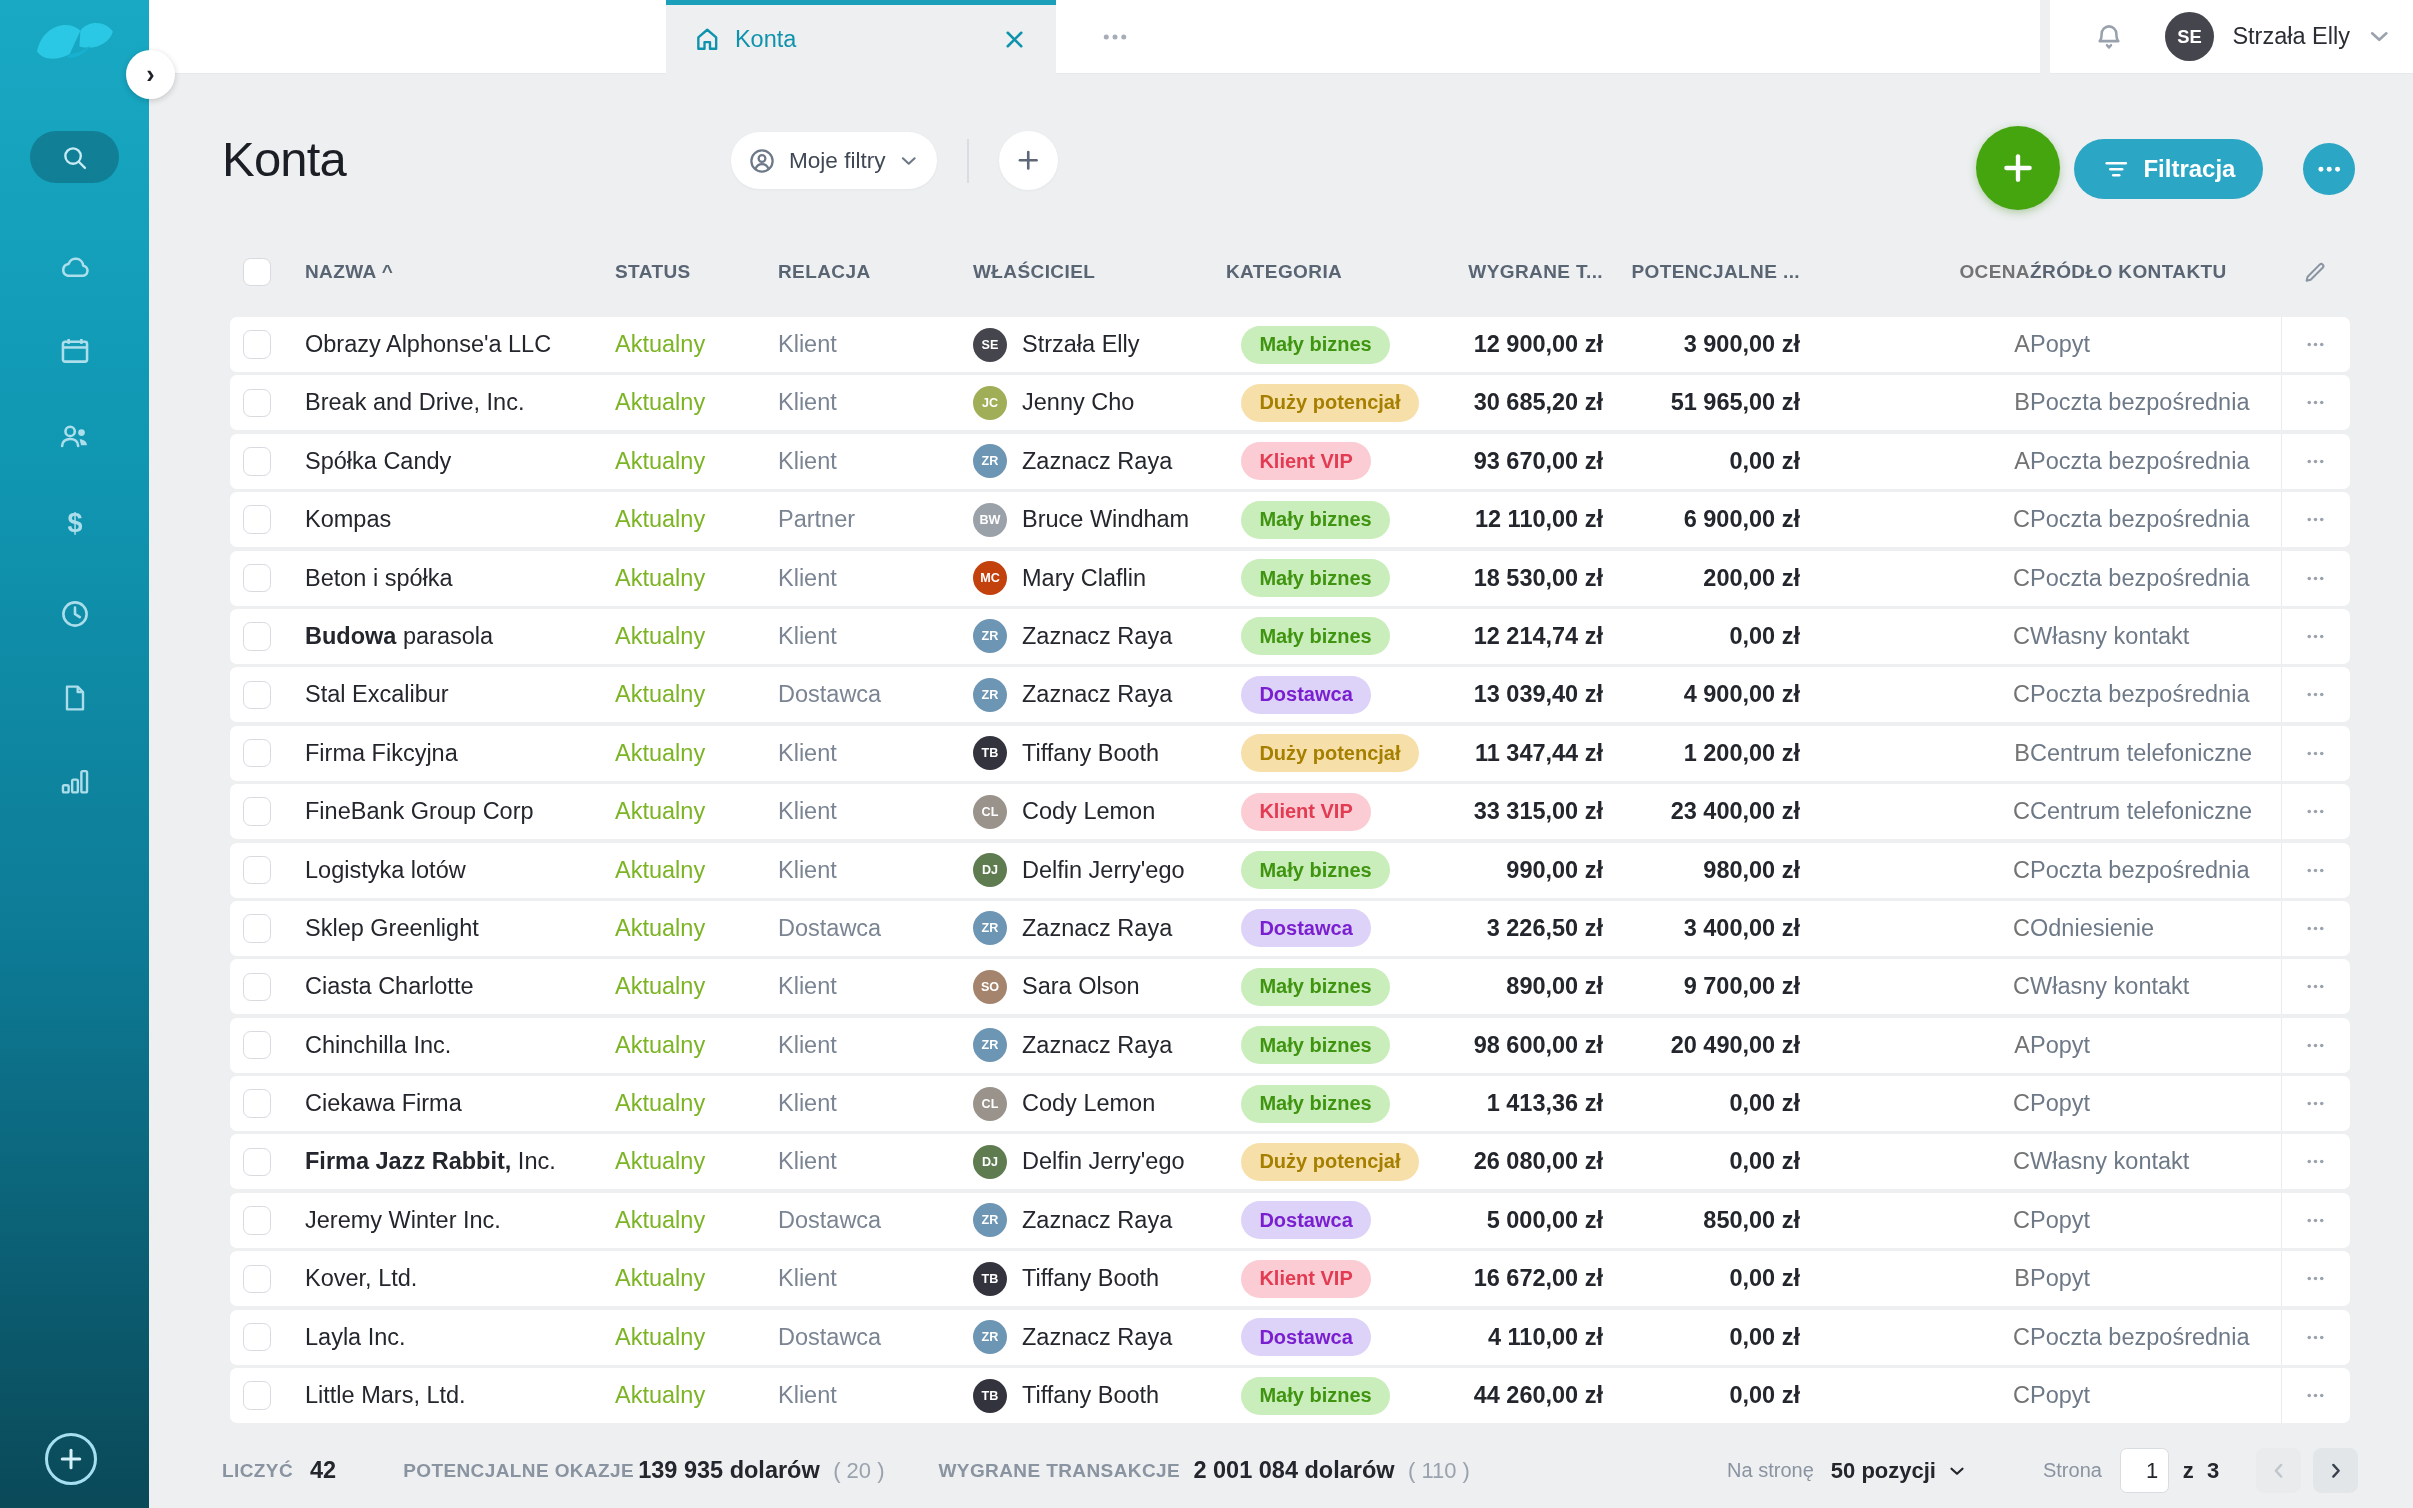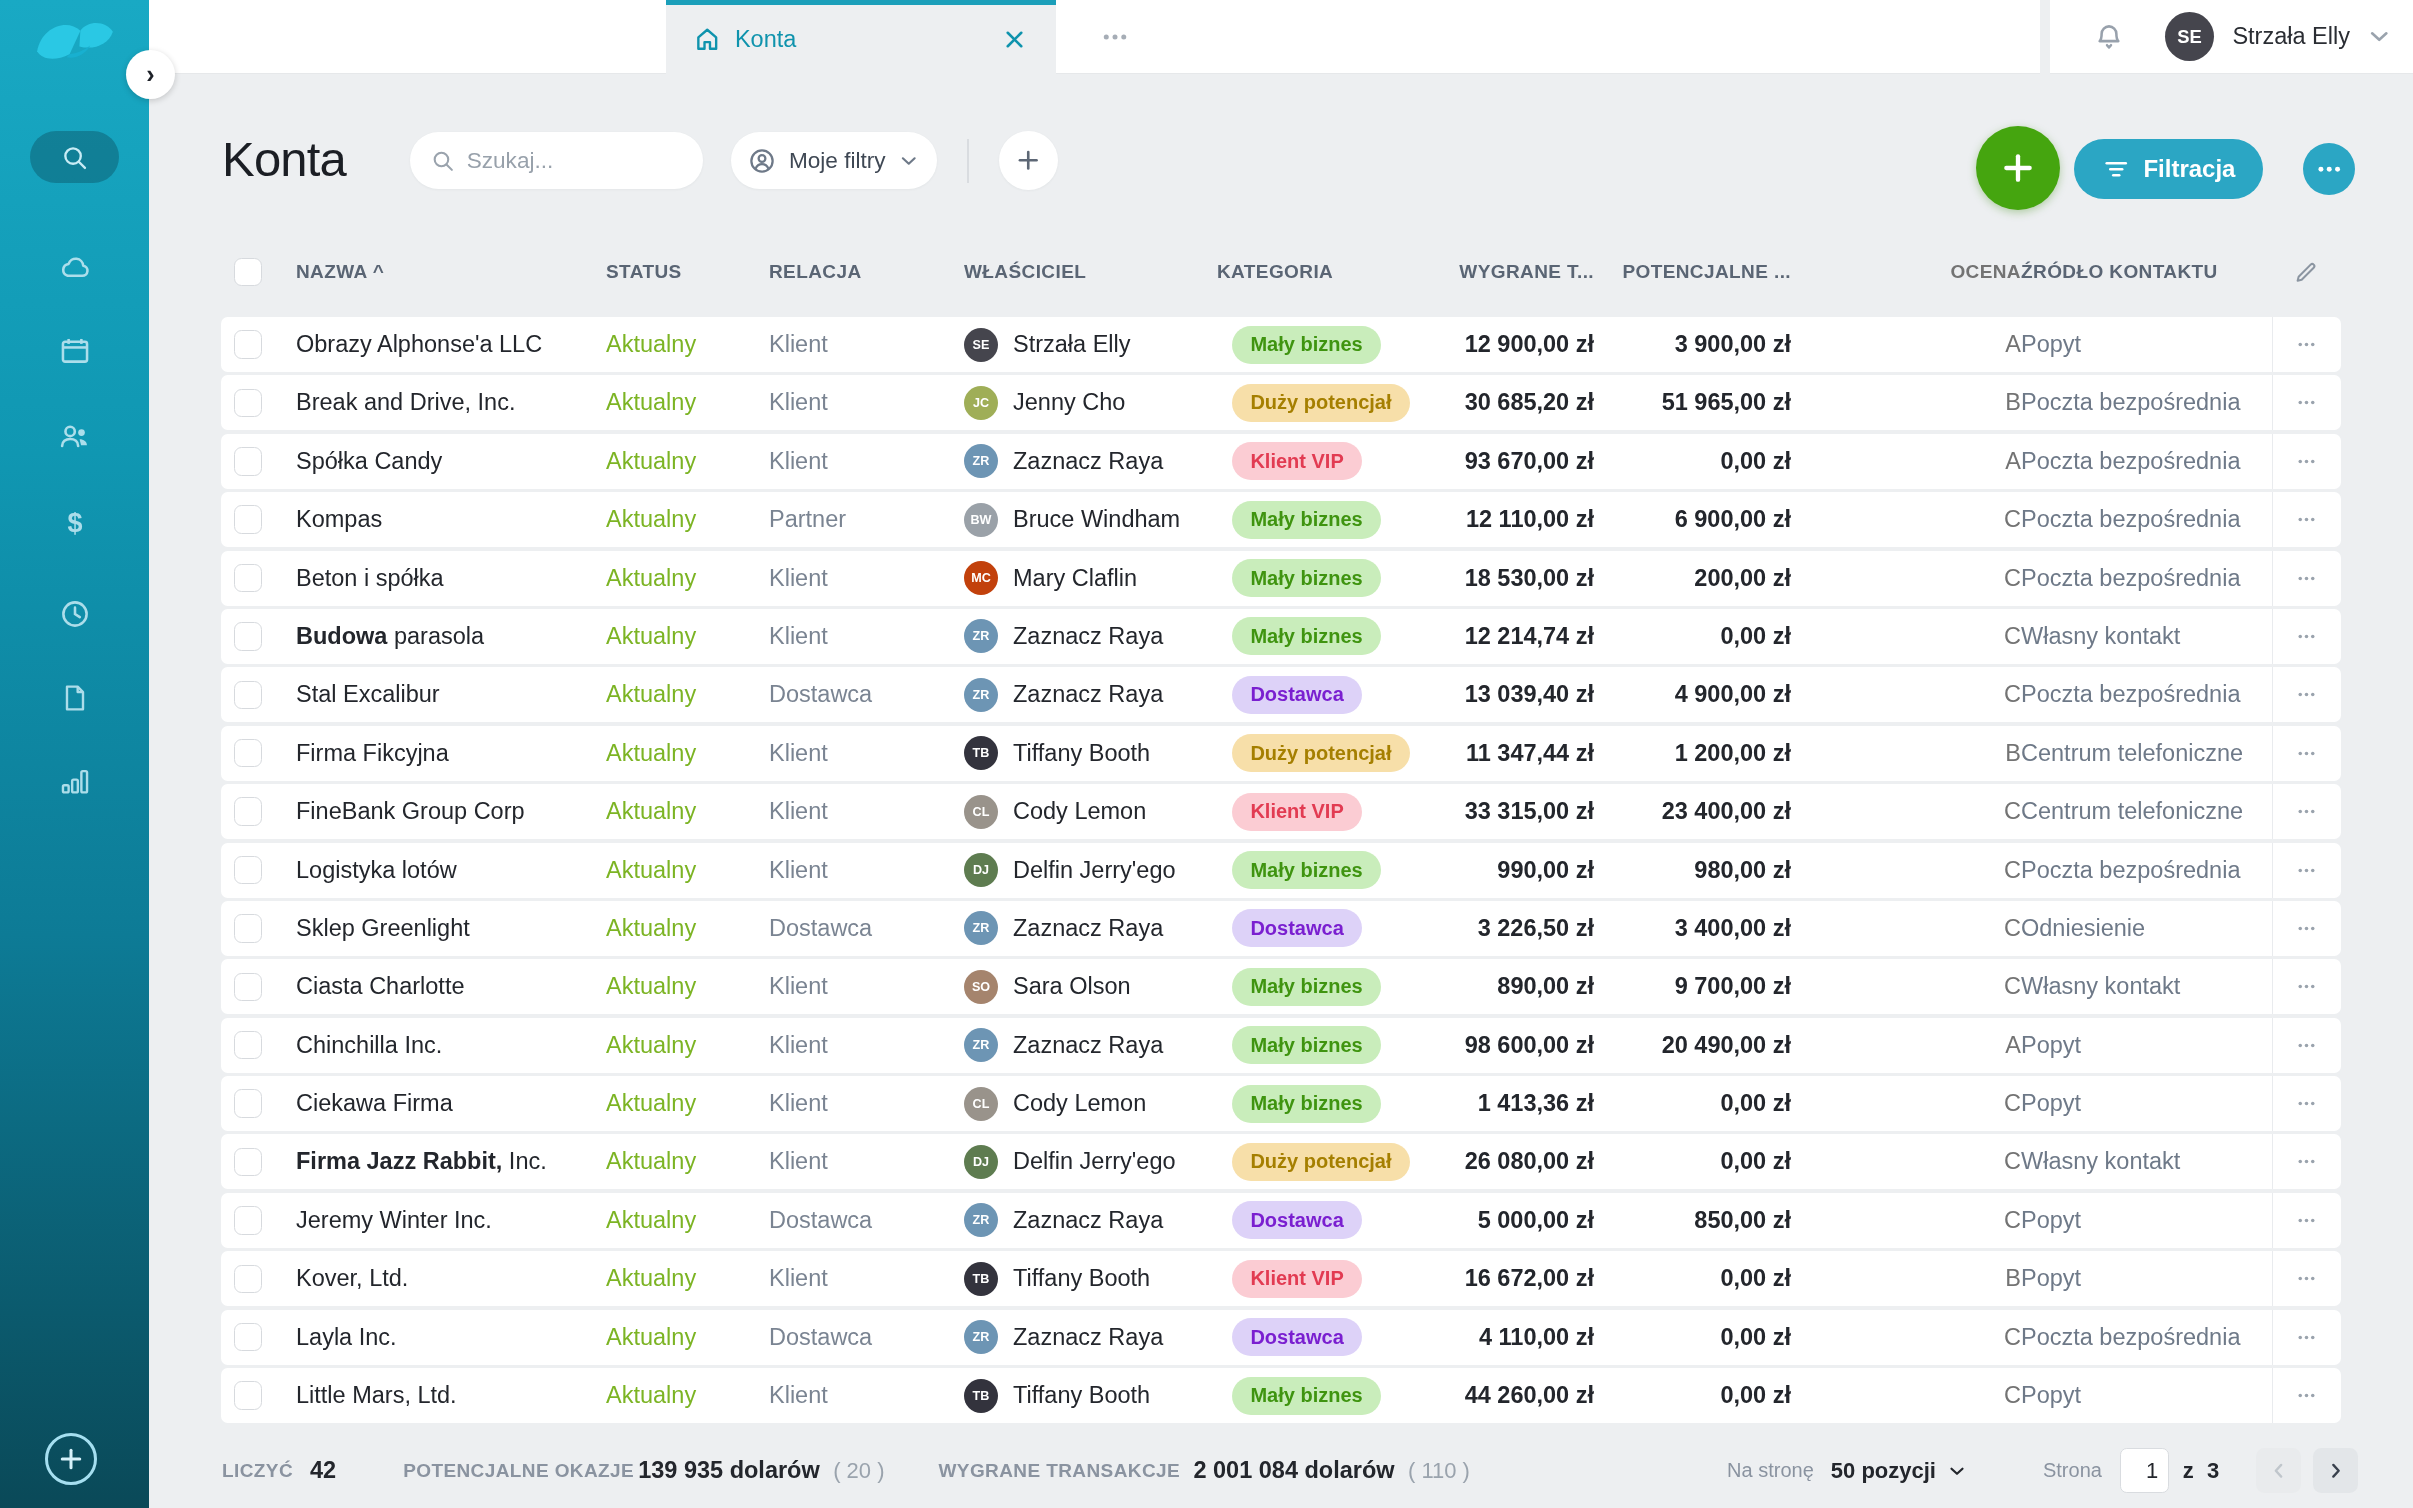--- a/index.html
+++ b/index.html
@@ -53,21 +53,21 @@
   .addview-btn { position:absolute; left:850px; top:57px; width:59px; height:59px; border-radius:50%; background:#fff;
     display:flex; align-items:center; justify-content:center; color:#5d6775; box-shadow:0 0.8px 2.5px rgba(40,50,60,.05); }
   .fab-green { position:absolute; left:1827px; top:52px; width:84px; height:84px; border-radius:50%; background:#45a50f;
     display:flex; align-items:center; justify-content:center; color:#fff; box-shadow:0 2.5px 8.4px rgba(60,140,20,.35); }
   .filter-btn { position:absolute; left:1925px; top:65px; width:189px; height:60px; border-radius:30px; background:#2ba6c4;
     display:flex; align-items:center; justify-content:center; gap:13.4px; color:#fff; font-size:24px; font-weight:700; }
   .more-btn { position:absolute; left:2154px; top:69px; width:52px; height:52px; border-radius:50%; background:#2ba6c4;
     display:flex; align-items:center; justify-content:center; color:#fff; }
 
   
-  #table { position:absolute; left:72px; top:178px; width:2120px; }
+  #table { position:absolute; left:81px; top:178px; width:2120px; }
   .tgrid { display:grid; grid-template-columns:75px 310px 163px 195px 253px 226px 151px 197px 230px 251px 67px; align-items:center; }
   .thead { height:40px; margin-bottom:25px; color:#5a6574; font-size:19px; font-weight:700; letter-spacing:0.4px; }
   .thead .hcell { white-space:nowrap; }
   .trow { height:55px; background:#fff; border-radius:6.7px; margin-bottom:3.4px; font-size:23.5px; }
   .cb { width:28.5px; height:28.5px; border:1.7px solid #d7dade; border-radius:7.5px; background:#fff; margin-left:12.6px; }
   .c-name { font-weight:500; color:#23262c; white-space:nowrap; overflow:hidden; }
   .c-name b { font-weight:700; }
   .c-status { color:#7cb424; }
   .c-rel { color:#7a8492; }
   .c-owner { display:flex; align-items:center; gap:15px; color:#23262c; white-space:nowrap; }
@@ -225,29 +225,20 @@
       <svg viewBox="0 0 24 24" width="28.5" height="28.5">
           <path d="M6 9.5 12 15l6-5.5" fill="none" stroke="currentColor" stroke-width="2.2" stroke-linecap="round" stroke-linejoin="round"></path>
         </svg>
     </span>
   </div>
 </div>
 
 <div id="content">
   <div class="page-title">Konta</div>
 
-  <div class="search-pill">
-    <span class="sicon">
-      <svg viewBox="0 0 24 24" width="25" height="25">
-          <circle cx="11" cy="11" r="6.5" fill="none" stroke="currentColor" stroke-width="2"></circle>
-          <line x1="15.8" y1="15.8" x2="21" y2="21" stroke="currentColor" stroke-width="2" stroke-linecap="round"></line>
-        </svg>
-    </span>
-    <input type="text" placeholder="Szukaj..." style="">
-  </div>
 
   <div class="filters-pill">
     <span class="ficon">
       <svg viewBox="0 0 24 24" width="30" height="30">
           <circle cx="12" cy="12" r="8.5" fill="none" stroke="currentColor" stroke-width="1.8"></circle>
           <circle cx="12" cy="10" r="2.7" fill="none" stroke="currentColor" stroke-width="1.8"></circle>
           <path d="M6.8 18.3c1-2.5 2.9-3.8 5.2-3.8s4.2 1.3 5.2 3.8" fill="none" stroke="currentColor" stroke-width="1.8"></path>
         </svg>
     </span>
     <span>Moje filtry</span>

